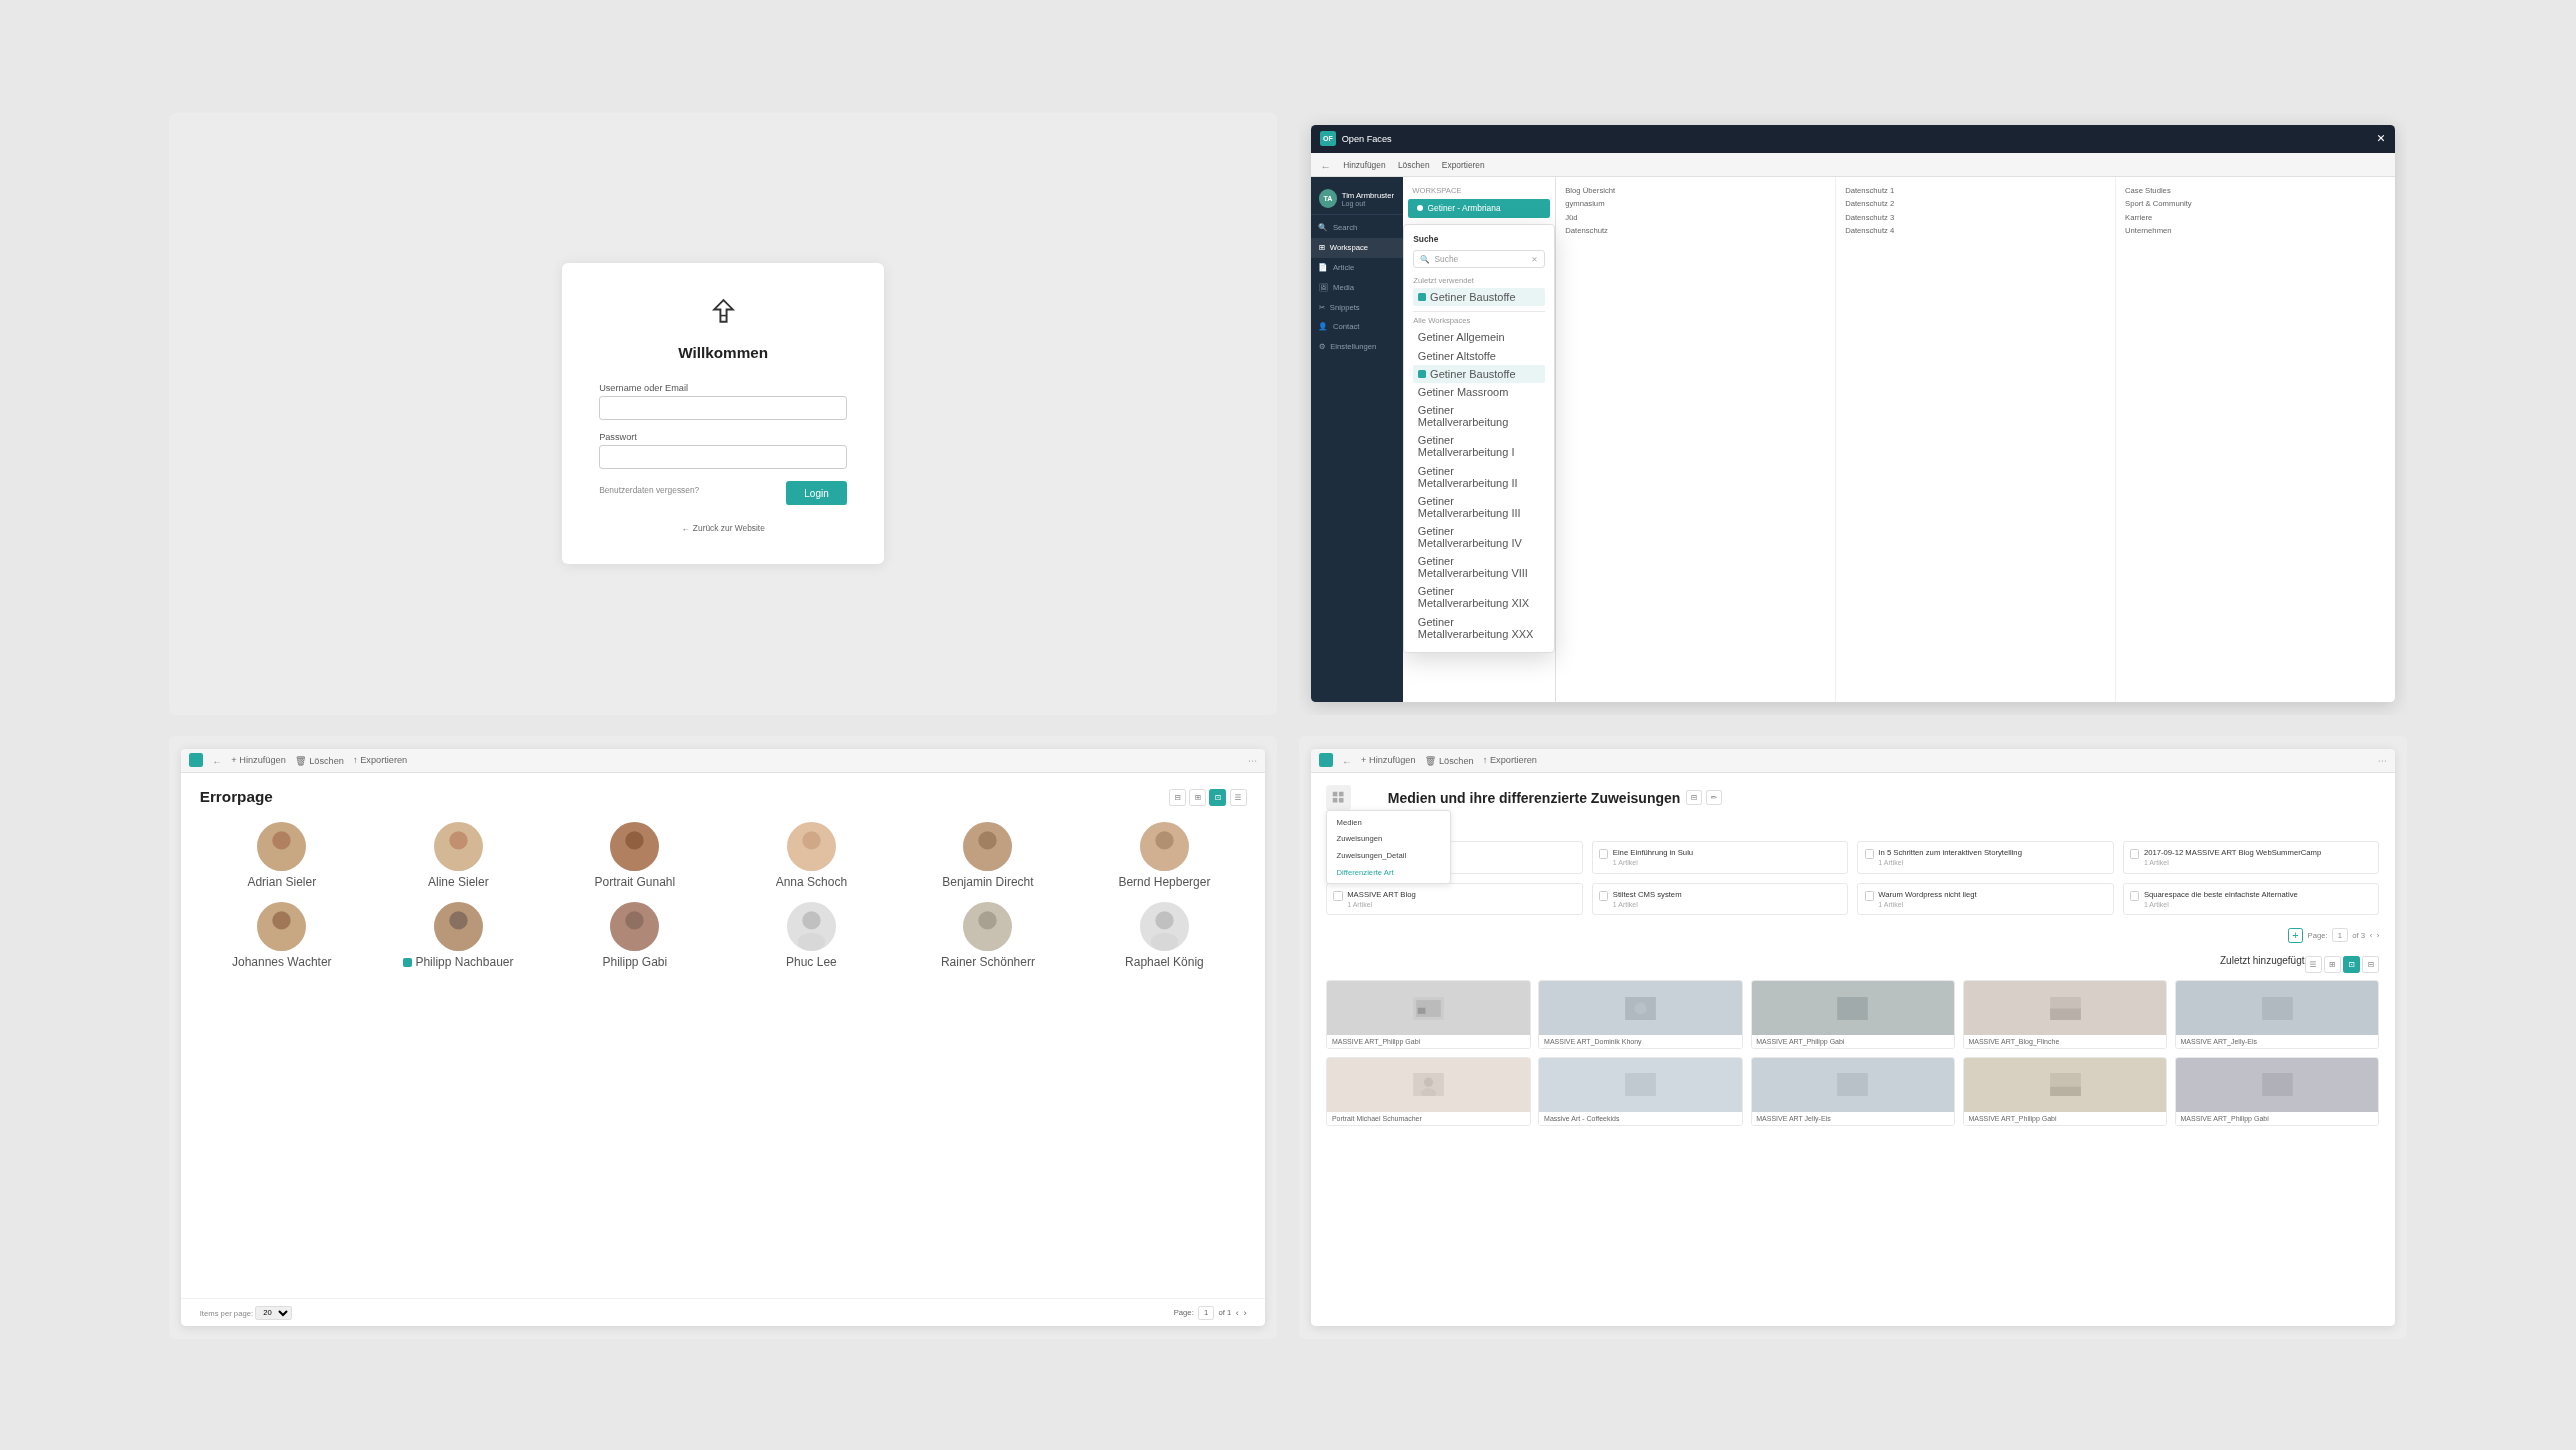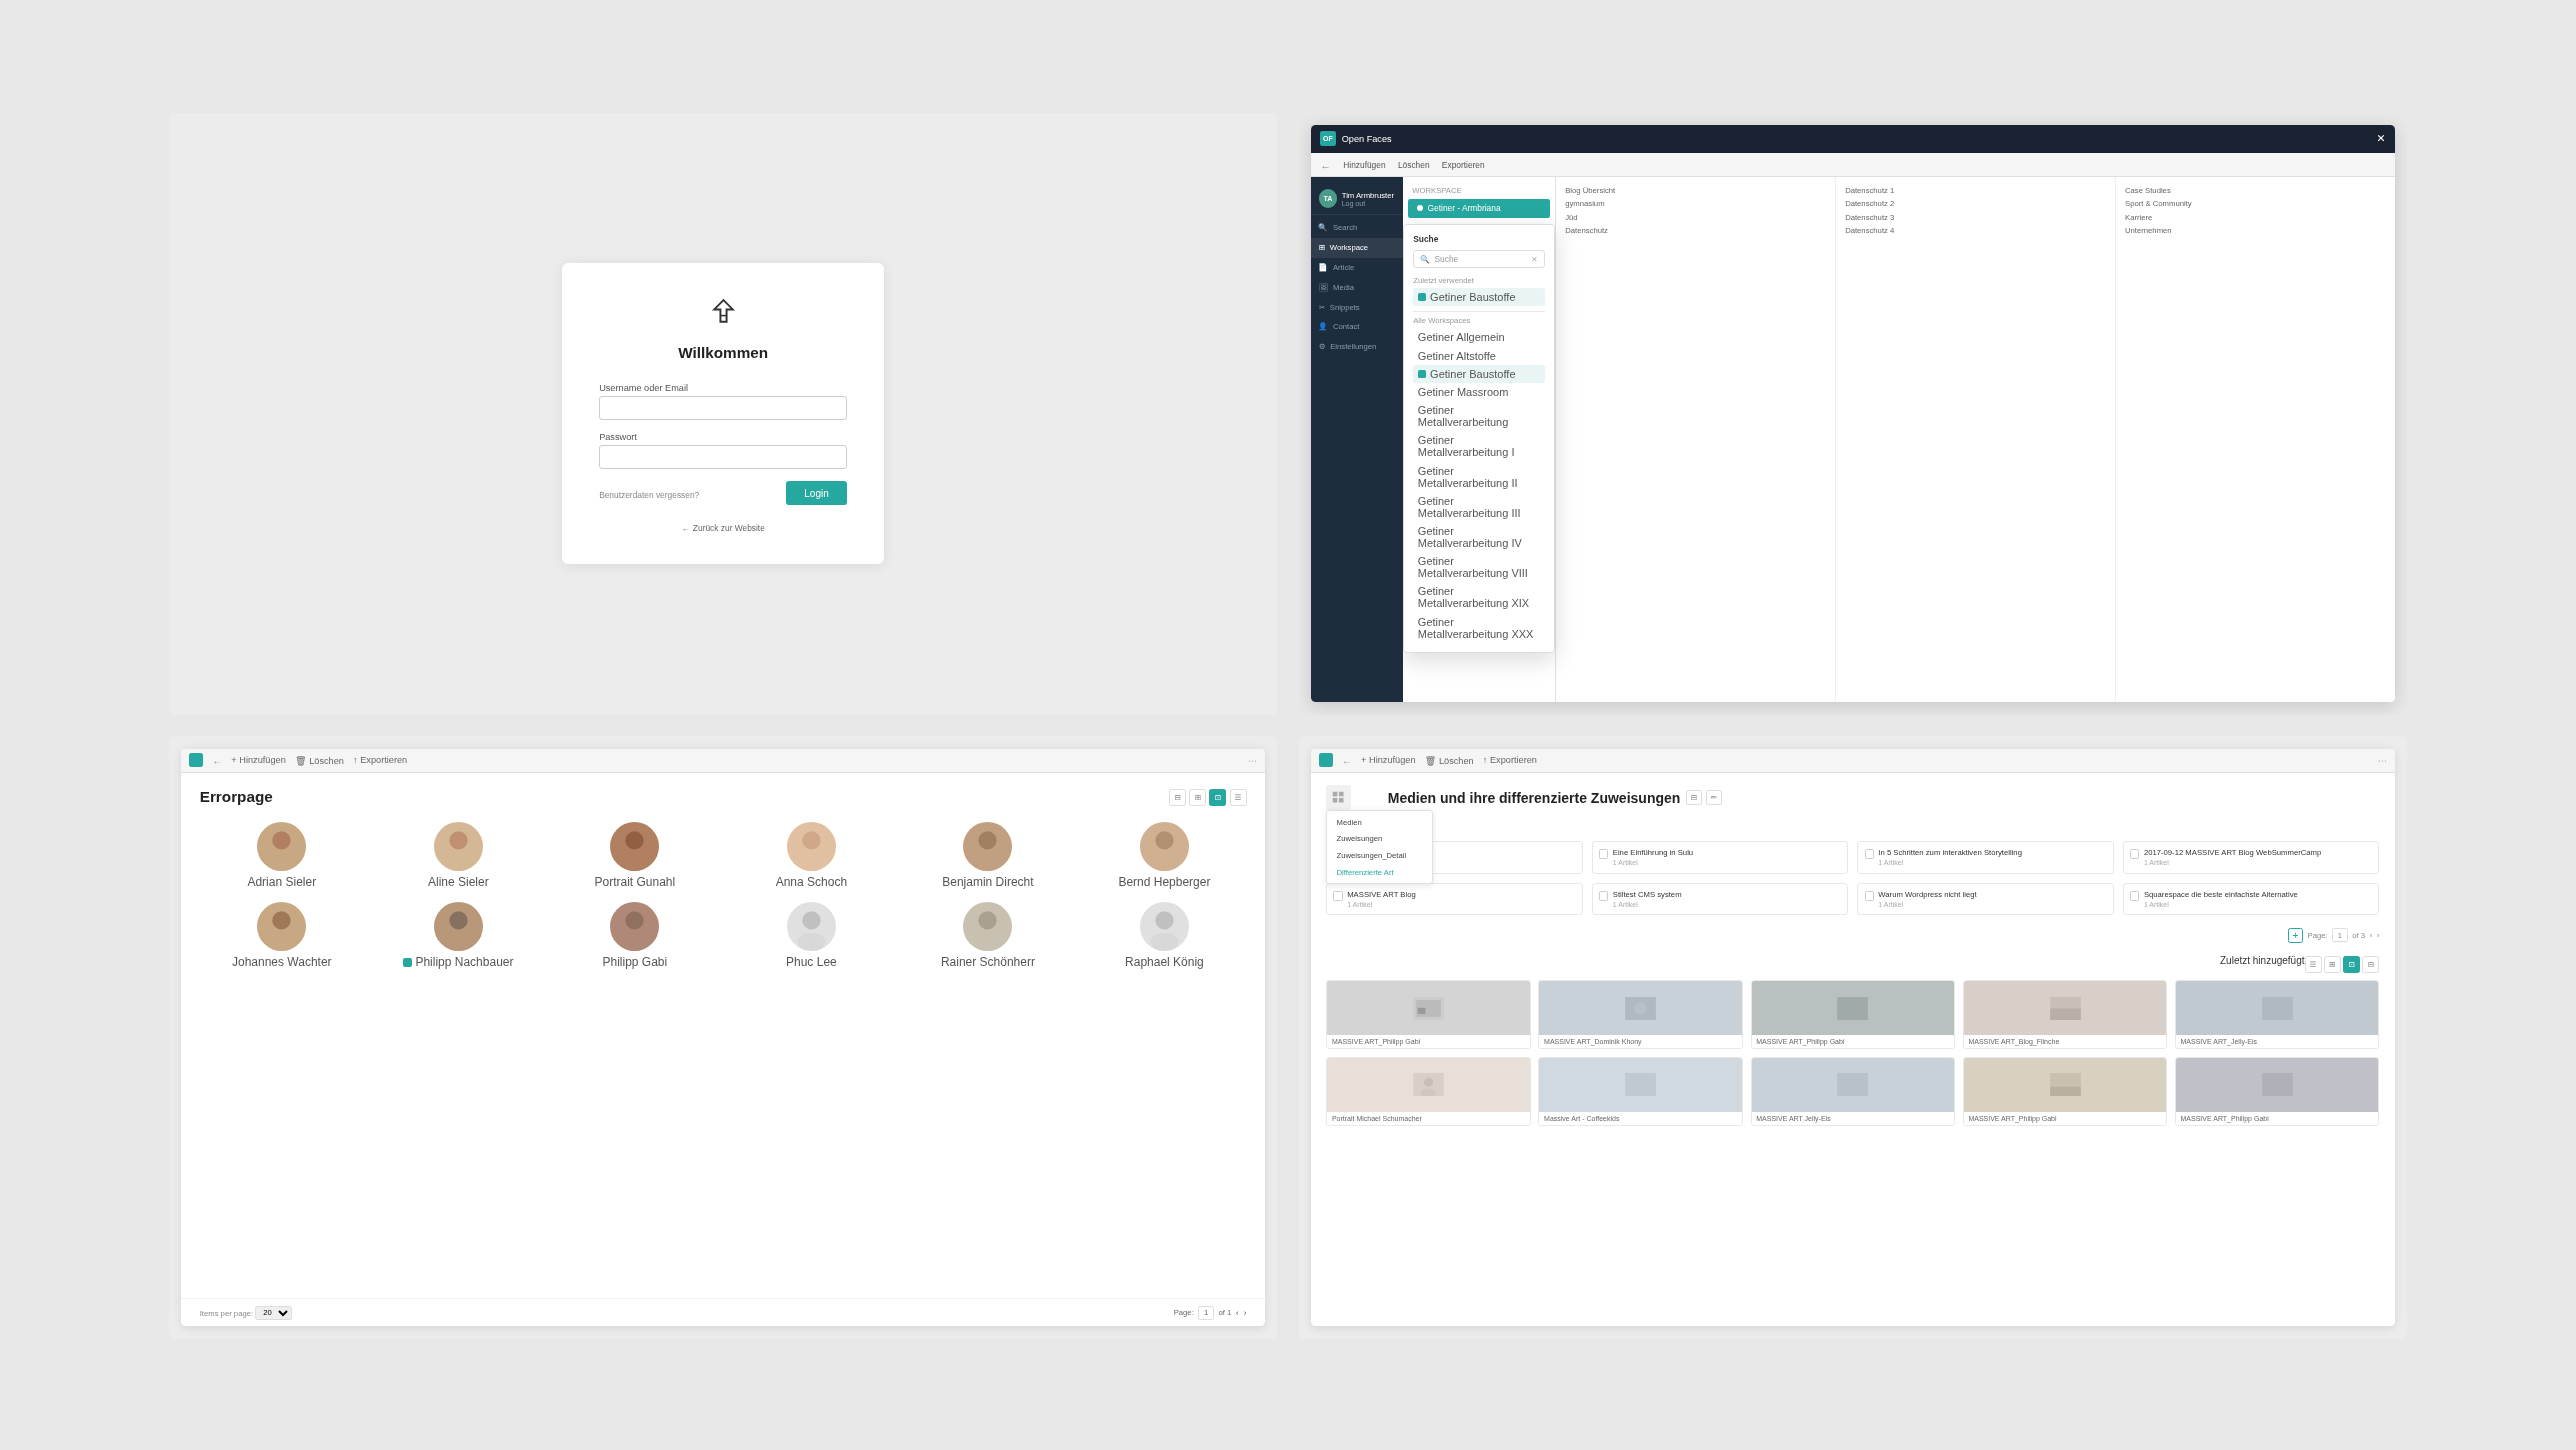--- a/index.html
+++ b/index.html
@@ -85,21 +85,21 @@
       font-size: 9.2px;
     }
     .login-forgot {
       font-size: 8.4px;
       color: #888;
       text-align: left;
       margin-top: 3.1px;
     }
     .login-row {
       display: flex;
-      align-items: center;
+      align-items: flex-start;
       justify-content: space-between;
       margin-top: 6.1px;
     }
     .login-btn {
       background: #26a8a0;
       color: white;
       border: none;
       border-radius: 3.1px;
       padding: 6.1px 18.4px;
       font-size: 10px;
@@ -1050,21 +1050,21 @@
         <div style="display:flex;align-items:center;margin-bottom:10.7px;position:relative;">
           <div class="media-icon-square">
             <svg width="12.3" height="12.3" viewBox="0 0 16 16">
                 <rect x="1" y="1" width="6" height="6" fill="#aaa"></rect>
                 <rect x="9" y="1" width="6" height="6" fill="#aaa"></rect>
                 <rect x="1" y="9" width="6" height="6" fill="#aaa"></rect>
                 <rect x="9" y="9" width="6" height="6" fill="#aaa"></rect>
               </svg>
           </div>
 
-          <div style="background:white;border:0.8px solid #e0e0e0;border-radius:3.1px;box-shadow:0 1.5px 6.1px rgba(0,0,0,0.1);padding:3.1px 0;position:absolute;left:0;top:24.5px;z-index:30;width:107px;">
+          <div style="background:white;border:0.8px solid #e0e0e0;border-radius:3.1px;box-shadow:0 1.5px 6.1px rgba(0,0,0,0.1);padding:3.1px 0;position:absolute;left:0;top:24.5px;z-index:30;width:125px;">
             <div style="padding:3.8px 9.2px;font-size:7.7px;color:#444;cursor:pointer;">Medien</div>
             <div style="padding:3.8px 9.2px;font-size:7.7px;color:#444;cursor:pointer;">Zuweisungen</div>
             <div style="padding:3.8px 9.2px;font-size:7.7px;color:#444;cursor:pointer;">Zuweisungen_Detail</div>
             <div style="padding:3.8px 9.2px;font-size:7.7px;color:#26a8a0;font-weight:500;cursor:pointer;">Differenzierte Art</div>
           </div>
           <h2 class="media-title" style="margin-left:37px;">Medien und ihre differenzierte Zuweisungen</h2>
           <div class="media-edit-icons">
             <div class="media-edit-icon">⊟</div>
             <div class="media-edit-icon">✏</div>
           </div>

